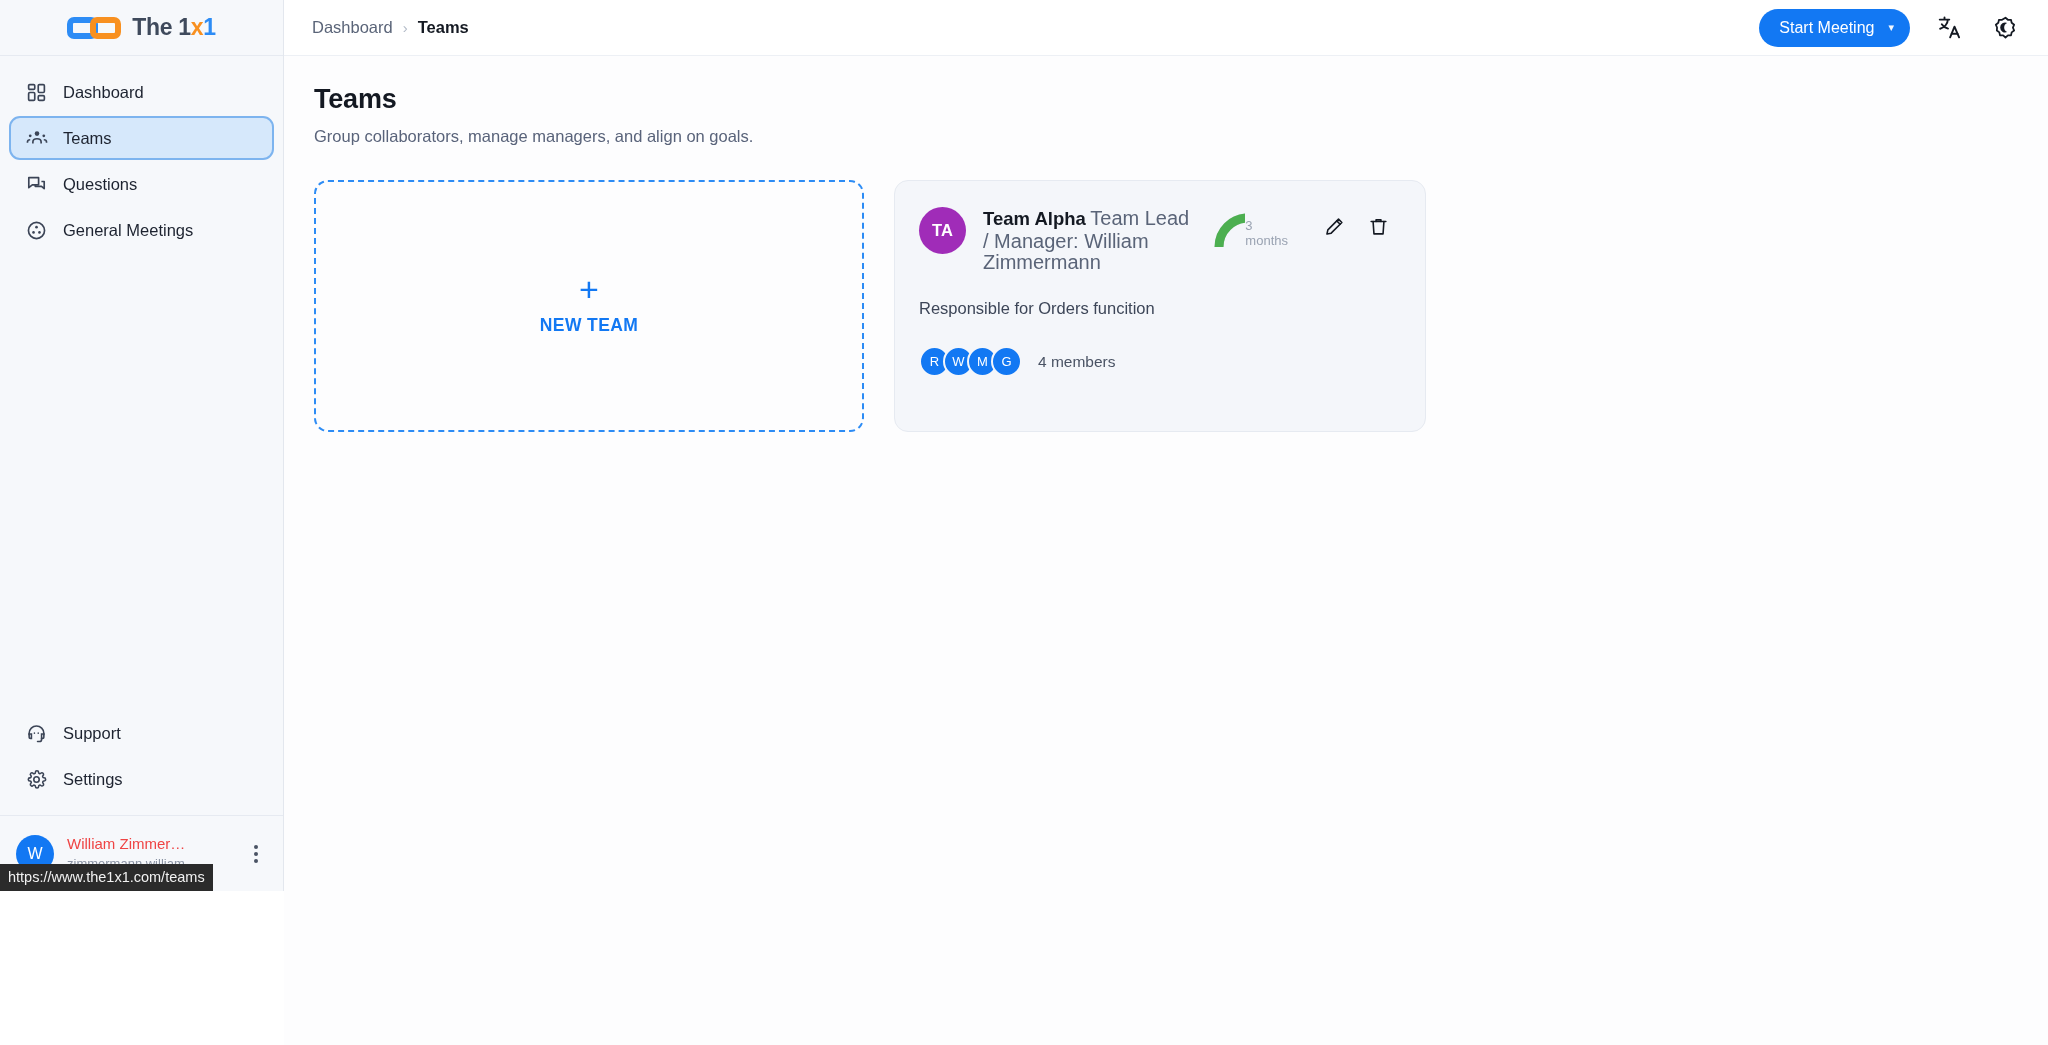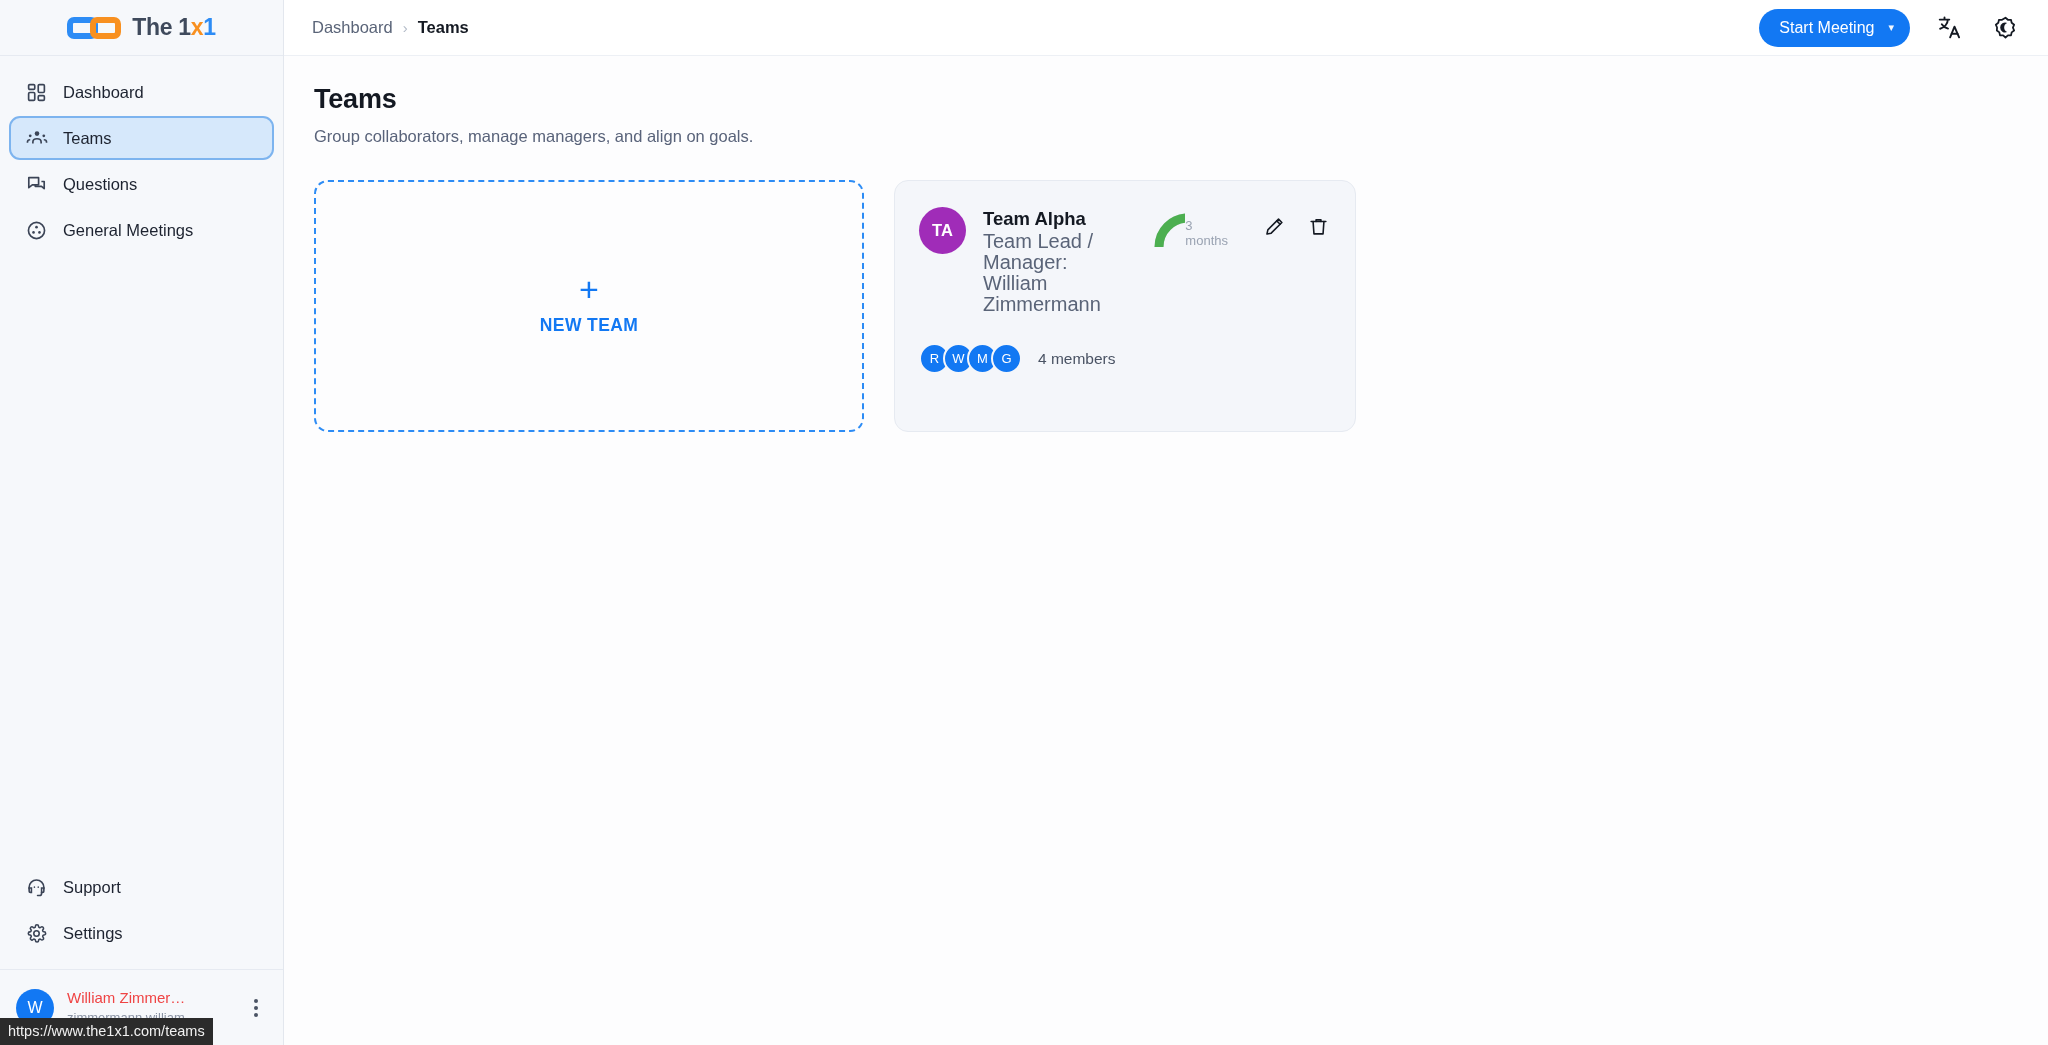--- a/index.html
+++ b/index.html
@@ -7,21 +7,21 @@
     width: 2048px; height: 1045px;
     overflow: hidden;
     background: #ffffff;
     font-family: "Liberation Sans", sans-serif;
     -webkit-font-smoothing: antialiased;
   }
   #app { display: flex; width: 2048px; height: 1045px; position: relative; }
 
   
   #sidebar {
-    width: 284px; height: 1045px;
+    width: 284px; height: 891px;
     background: #f6f8fb;
     border-right: 1px solid #e3e7ee;
     display: flex; flex-direction: column;
     flex: 0 0 284px;
     position: relative;
   }
   .logo-bar {
     height: 56px;
     display: flex; align-items: center; justify-content: center;
     border-bottom: 1px solid #e6eaf1;
@@ -130,21 +130,21 @@
     border-radius: 14px;
     display: flex; flex-direction: column;
     align-items: center; justify-content: center;
     gap: 13px; cursor: pointer;
     background: transparent;
   }
   .plus { color: #1278f3; font-size: 34px; line-height: 26px; font-weight: 400; }
   .new-label { color: #1278f3; font-size: 17.5px; font-weight: 700; letter-spacing: .4px; }
 
   .team-card {
-    width: 462px; min-height: 252px;
+    width: 532px; min-height: 252px;
     background: #f4f6fa;
     border: 1px solid #e6eaf1;
     border-radius: 14px;
     padding: 26px 24px 24px 24px;
   }
   .tc-head { display: flex; align-items: flex-start; gap: 17px; }
   .tc-avatar {
     width: 47px; height: 47px; border-radius: 50%;
     background: #a02cb8; color: #fff;
     display: flex; align-items: center; justify-content: center;
@@ -357,20 +357,21 @@
               <button class="act-btn">
                 <svg width="21" height="21" viewBox="0 0 24 24" fill="none" stroke="currentColor" stroke-width="1.8" stroke-linecap="round" stroke-linejoin="round">
                   <path d="M3.6 6.2h16.8"></path>
                   <path d="M9.2 6.2V4.4h5.6v1.8"></path>
                   <path d="M5.8 6.2l1 14.2h10.4l1-14.2"></path>
                 </svg>
               </button>
             </span>
           </div>
 
+          <p class="tc-desc">Responsible for Orders funcition</p>
 
           <div class="tc-members">
             <span class="mem-stack">
               <span class="mem">R</span>
               <span class="mem">W</span>
               <span class="mem">M</span>
               <span class="mem">G</span>
             </span>
             <span class="mem-count">4 members</span>
           </div>

